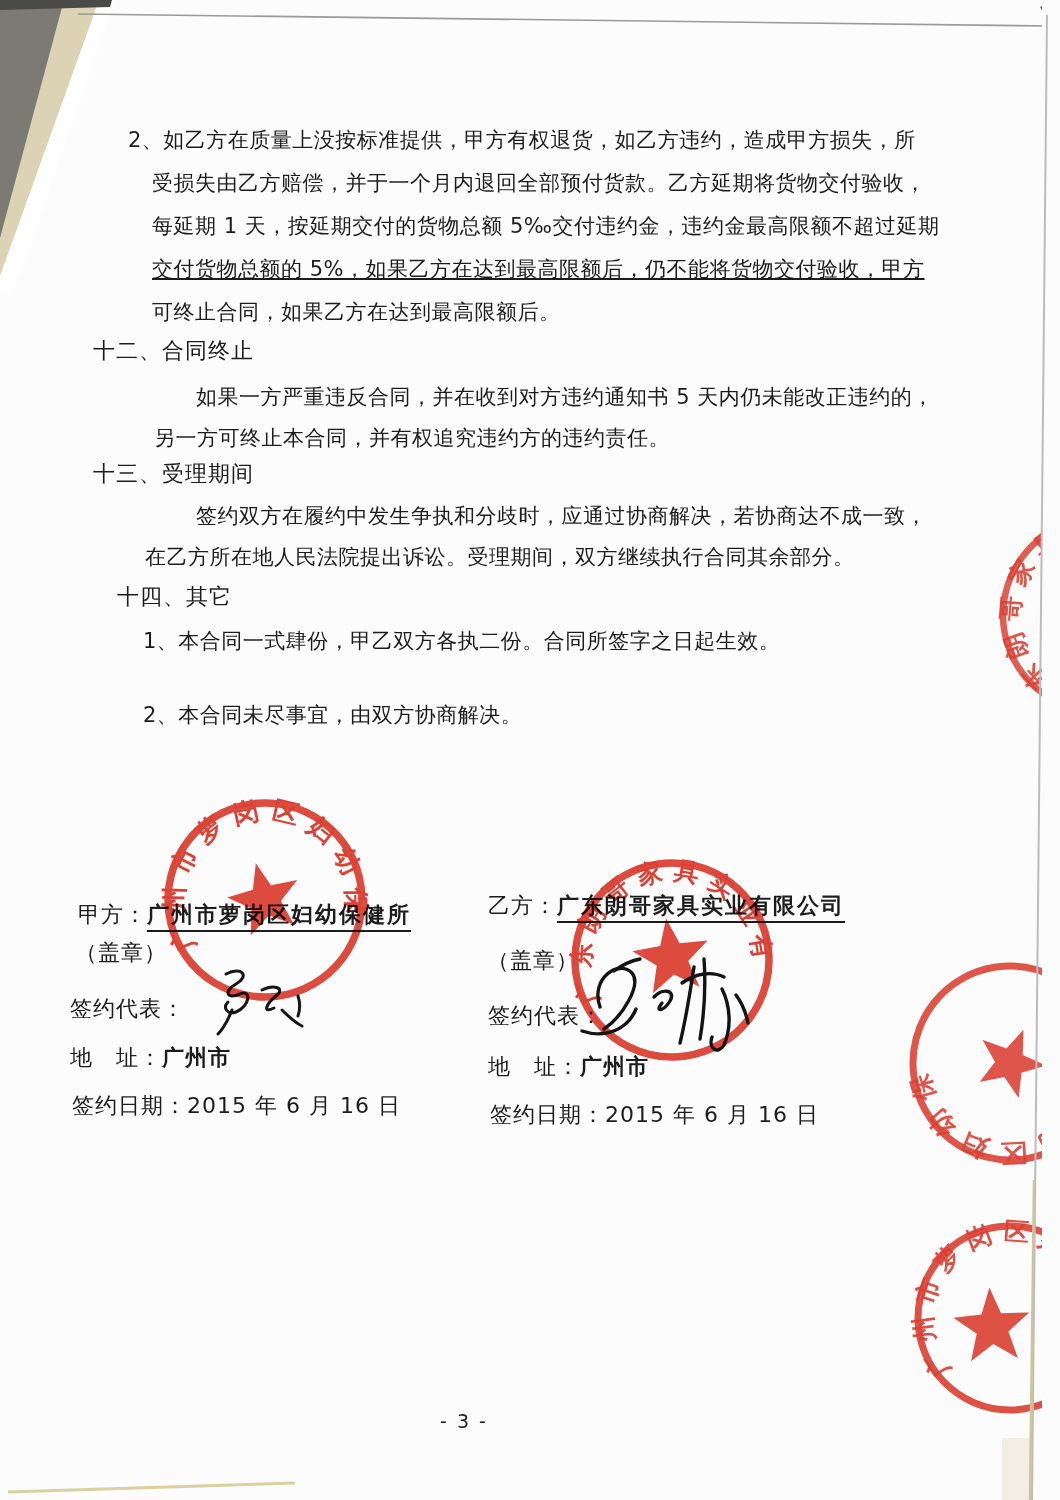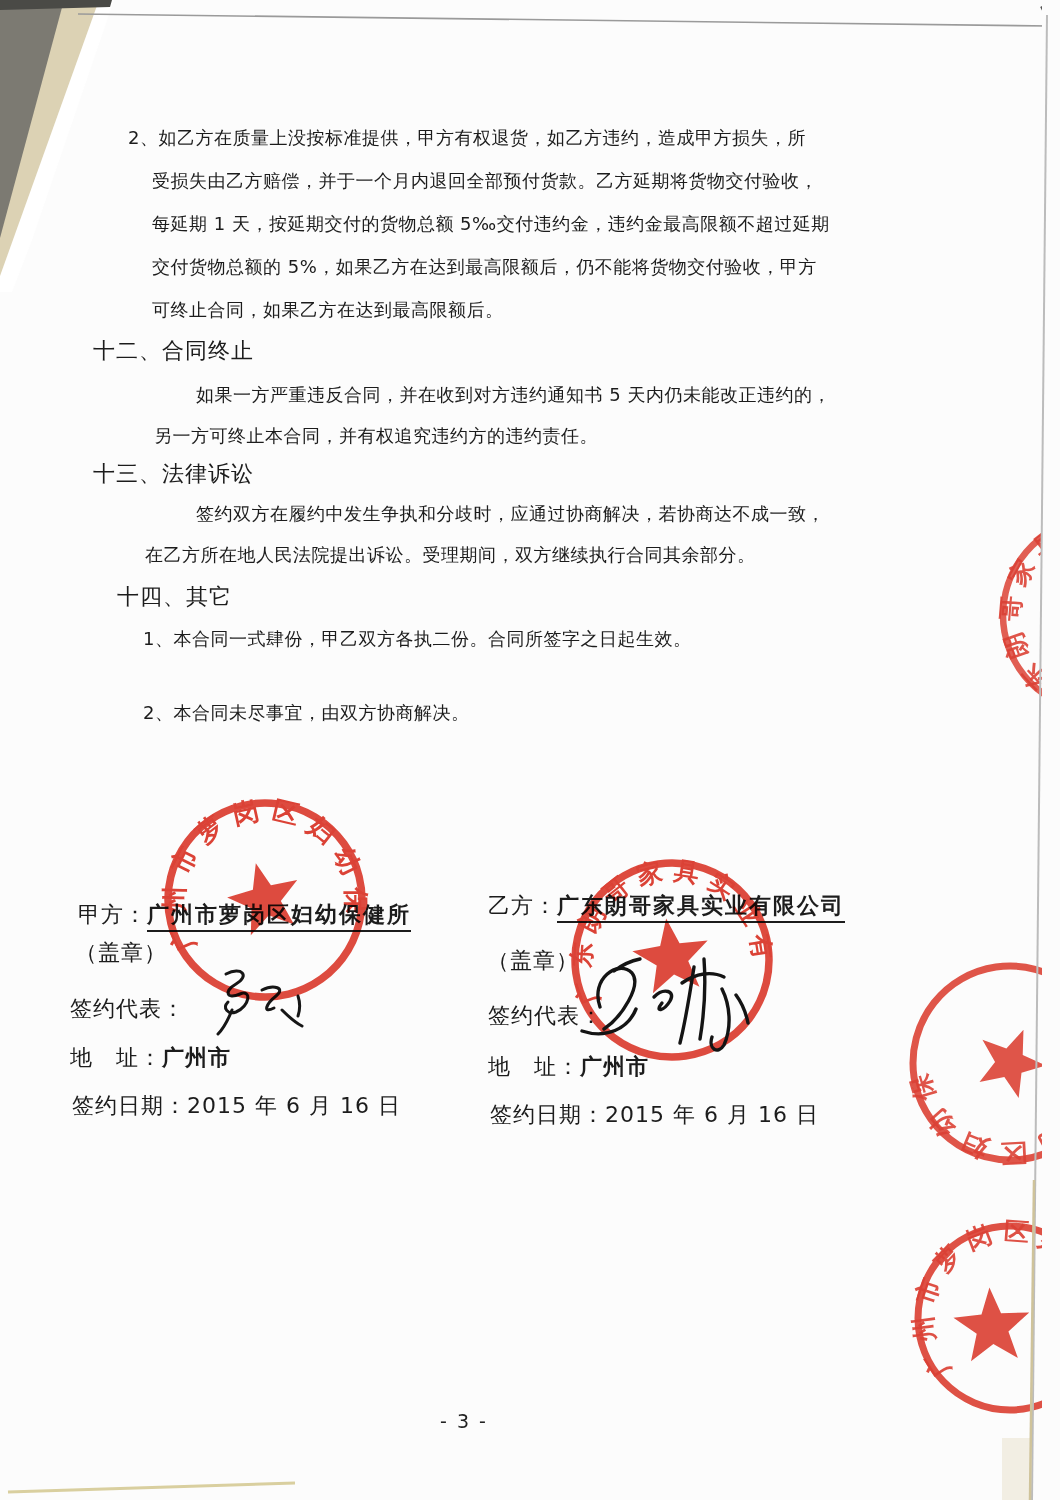--- a/index.html
+++ b/index.html
@@ -3,21 +3,21 @@
 <meta charset="utf-8">
 <style>
   html,body{margin:0;padding:0;background:#e8e8e8;}
   .page{
     position:relative;width:1060px;height:1500px;margin:0 auto;
     background:#fcfcfc;overflow:hidden;
     font-family:"DejaVu Sans","Liberation Sans",sans-serif;
     color:#1c1c1c;
   }
   .abs{position:absolute;white-space:nowrap;}
-  .bodyline{font-size:18px;letter-spacing:0.5px;}
+  .bodyline{font-size:21px;letter-spacing:0.5px;}
   .heading{font-size:22px;letter-spacing:1px;}
   .sig{font-size:22px;letter-spacing:1px;}
   .uname{font-weight:bold;border-bottom:2px solid #1c1c1c;padding-bottom:3px;letter-spacing:2px;}
   .stamp{position:absolute;mix-blend-mode:multiply;opacity:.93;}
   .sigink{position:absolute;}
   .pageno{font-size:19px;letter-spacing:2px;color:#222;}
   .edge-mask{position:absolute;top:0;right:0;width:18px;height:1500px;background:#fcfcfc;z-index:30;}
   .crease{position:absolute;z-index:31;pointer-events:none;}
   .artifact{position:absolute;z-index:5;pointer-events:none;}
   .stampfill{fill:#dc3426;}
@@ -35,28 +35,28 @@
     <polygon points="0,0 112,0 110,7 0,10" fill="#4a4a46"></polygon>
     <line x1="78" y1="14" x2="1050" y2="26" stroke="#9a9a9a" stroke-width="1.6"></line>
     <line x1="1042" y1="6" x2="1048" y2="18" stroke="#555" stroke-width="4"></line>
     <line x1="8" y1="1492" x2="295" y2="1483" stroke="#d9cf9f" stroke-width="3"></line>
     <rect x="1002" y="1438" width="30" height="62" fill="#eee8d8" opacity="0.7"></rect>
   </svg>
 
   <div class="abs bodyline" style="left:128px;top:126px;">2、如乙方在质量上没按标准提供，甲方有权退货，如乙方违约，造成甲方损失，所</div>
   <div class="abs bodyline" style="left:152px;top:169px;">受损失由乙方赔偿，并于一个月内退回全部预付货款。乙方延期将货物交付验收，</div>
   <div class="abs bodyline" style="left:152px;top:212px;">每延期 1 天，按延期交付的货物总额 5‰交付违约金，违约金最高限额不超过延期</div>
-  <div class="abs bodyline" style="left:152px;top:255px;">交付货物总额的 5%，如果乙方在达到最高限额后，仍不能将货物交付验收，甲方</div>
+  <div class="abs bodyline" style="left:152px;top:255px;text-decoration:underline;">交付货物总额的 5%，如果乙方在达到最高限额后，仍不能将货物交付验收，甲方</div>
   <div class="abs bodyline" style="left:152px;top:298px;">可终止合同，如果乙方在达到最高限额后。</div>
 
   <div class="abs heading" style="left:93px;top:336px;font-family:Liberation Serif, serif;">十二、合同终止</div>
   <div class="abs bodyline" style="left:196px;top:383px;">如果一方严重违反合同，并在收到对方违约通知书 5 天内仍未能改正违约的，</div>
   <div class="abs bodyline" style="left:154px;top:424px;">另一方可终止本合同，并有权追究违约方的违约责任。</div>
 
-  <div class="abs heading" style="left:93px;top:459px;">十三、法律诉讼</div>
+  <div class="abs heading" style="left:93px;top:459px;">十三、受理期间</div>
   <div class="abs bodyline" style="left:145px;top:543px;">在乙方所在地人民法院提出诉讼。受理期间，双方继续执行合同其余部分。</div>
   <div class="abs bodyline" style="left:196px;top:502px;">签约双方在履约中发生争执和分歧时，应通过协商解决，若协商达不成一致，</div>
 
   <div class="abs heading" style="left:93px;top:582px;margin-left:24px;">十四、其它</div>
   <div class="abs bodyline" style="left:143px;top:627px;">1、本合同一式肆份，甲乙双方各执二份。合同所签字之日起生效。</div>
   <div class="abs bodyline" style="left:143px;top:669px;margin-top:32px;">2、本合同未尽事宜，由双方协商解决。</div>
 
   <div class="abs sig" style="left:78px;top:884px;margin-top:16px;">
     <span>甲方：</span><span class="uname">广州市萝岗区妇幼保健所</span>
   </div>

